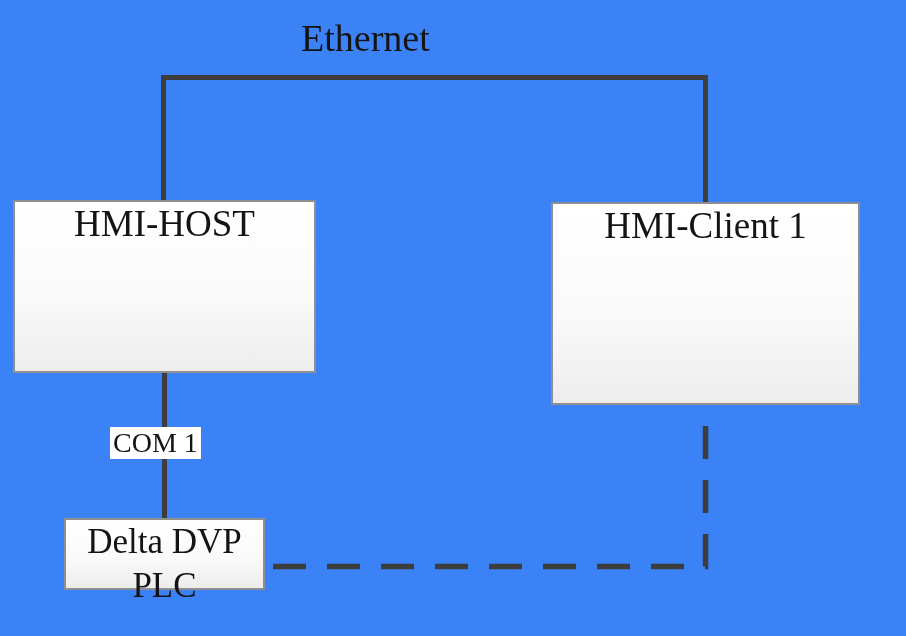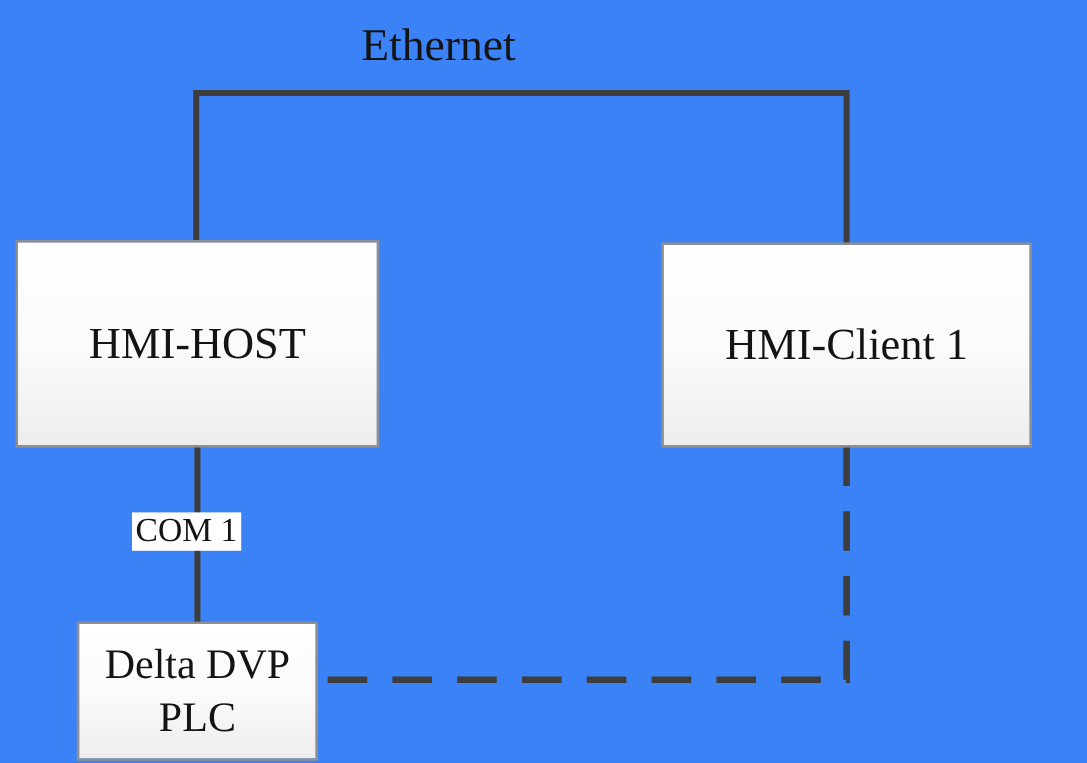--- a/index.html
+++ b/index.html
@@ -18,33 +18,33 @@
     padding-left: 18px;
   }
   svg.wires {
     position: absolute;
     left: 0;
     top: 0;
   }
   .node {
     position: absolute;
     display: flex;
-    align-items: center;
+    align-items: flex-start;
     justify-content: center;
     text-align: center;
     box-sizing: border-box;
     border: 2px solid #8f8f8f;
     background: linear-gradient(180deg, #ffffff 0%, #fafafa 55%, #ededed 100%);
     font-size: 37px;
     color: #141414;
   }
   .node span { display: block; width: 100%; }
   .node-host   { left: 13px;  top: 200px; width: 303px; height: 173px; }
-  .node-client { left: 551px; top: 202px; width: 309px; height: 171px; }
-  .node-plc    { left: 64px;  top: 518px; width: 201px; height: 116px;
+  .node-client { left: 551px; top: 202px; width: 309px; height: 203px; }
+  .node-plc    { left: 64px;  top: 518px; width: 201px; height: 72px;
                  font-size: 35px; line-height: 1.27; }
   .lbl {
     position: absolute;
     white-space: nowrap;
   }
   .lbl-ethernet {
     left: 301px; top: 16px;
     font-size: 38px;
   }
   .lbl-com {

